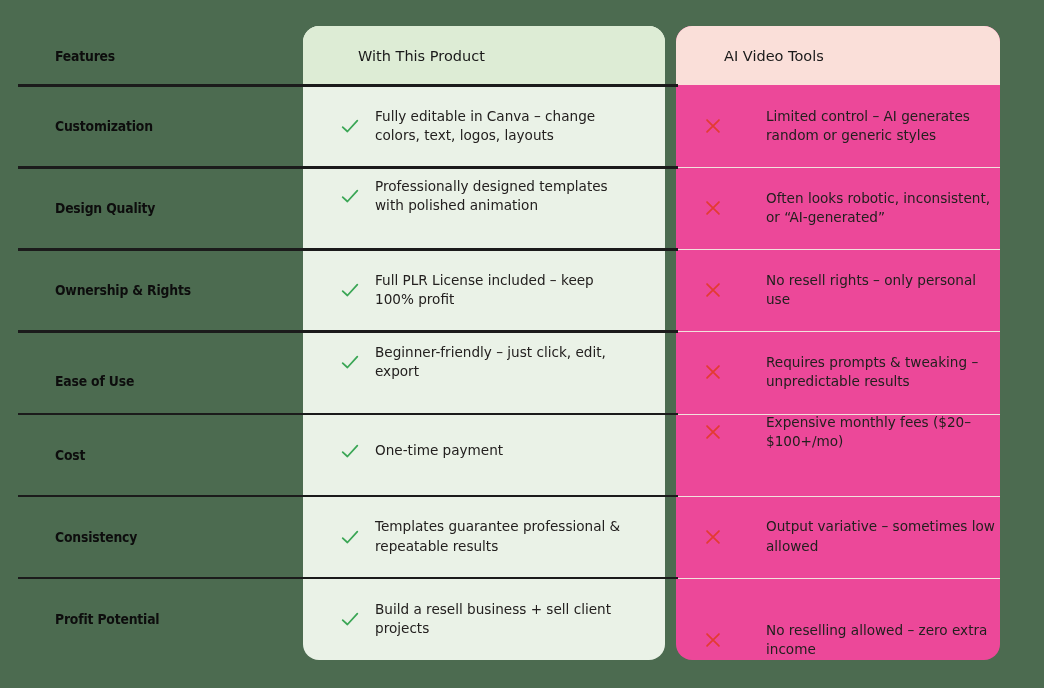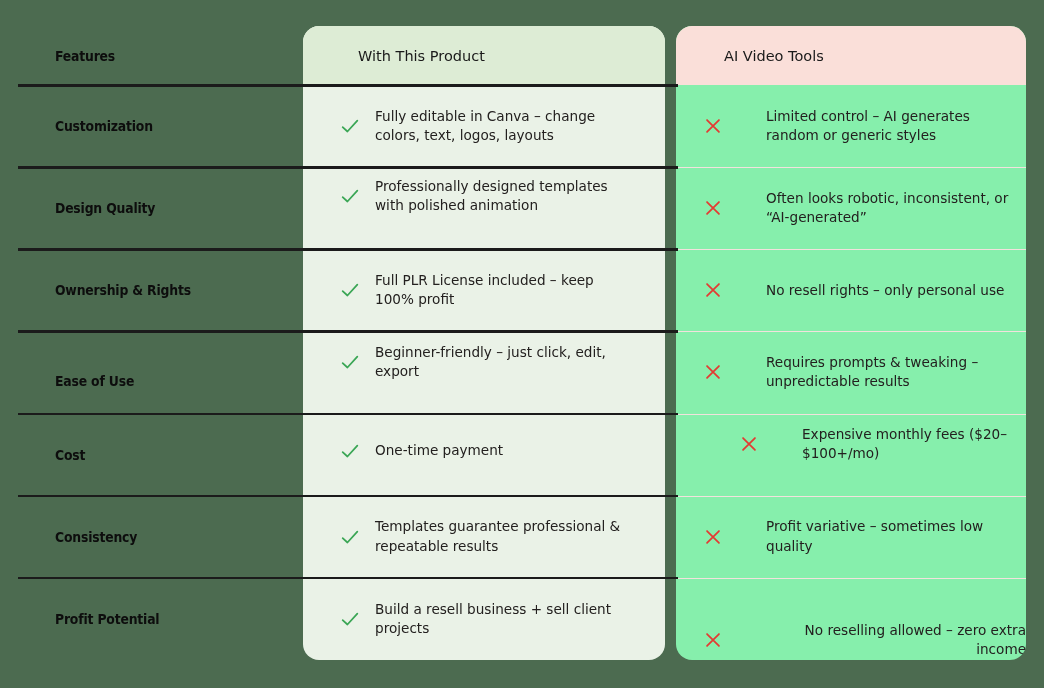--- a/index.html
+++ b/index.html
@@ -63,22 +63,22 @@
     border-radius: 16px;
     overflow: hidden;
   }
   .card.green {
     left: 303px;
     width: 362px;
     background: #eaf2e7;
   }
   .card.pink {
     left: 676px;
-    width: 350px;
-    background: #86efac;
+    width: 324px;
+    background: #ec4899;
   }
 
   .card-header {
     position: absolute;
     left: 0;
     top: 0;
     right: 0;
     height: 59px;
     display: flex;
     align-items: center;
@@ -241,35 +241,35 @@
         <span class="cell-text">No resell rights – only personal use</span>
       </div>
       <div class="cell-sep" style="top: 223.286px;"></div>
       <div class="cell" style="top: 305.429px; height: 82.1429px;">
         <span class="mark"><svg viewBox="0 0 24 24" fill="none" stroke="#e33b32" stroke-width="1.9" stroke-linecap="round" stroke-linejoin="round">
             <path d="M5.5 5.5 L18.5 18.5 M18.5 5.5 L5.5 18.5"></path>
           </svg></span>
         <span class="cell-text">Requires prompts &amp; tweaking – unpredictable results</span>
       </div>
       <div class="cell-sep" style="top: 305.429px;"></div>
-      <div class="cell" style="top: 377px; height: 82.1429px; padding-left: 36px;">
+      <div class="cell" style="top: 365px; height: 82.1429px;">
         <span class="mark"><svg viewBox="0 0 24 24" fill="none" stroke="#e33b32" stroke-width="1.9" stroke-linecap="round" stroke-linejoin="round">
             <path d="M5.5 5.5 L18.5 18.5 M18.5 5.5 L5.5 18.5"></path>
           </svg></span>
         <span class="cell-text">Expensive monthly fees ($20–$100+/mo)</span>
       </div>
       <div class="cell-sep" style="top: 387.571px;"></div>
       <div class="cell" style="top: 469.714px; height: 82.1429px;">
         <span class="mark"><svg viewBox="0 0 24 24" fill="none" stroke="#e33b32" stroke-width="1.9" stroke-linecap="round" stroke-linejoin="round">
             <path d="M5.5 5.5 L18.5 18.5 M18.5 5.5 L5.5 18.5"></path>
           </svg></span>
-        <span class="cell-text">Profit variative – sometimes low quality</span>
+        <span class="cell-text">Output variative – sometimes low allowed</span>
       </div>
       <div class="cell-sep" style="top: 469.714px;"></div>
-      <div class="cell" style="top: 573px; height: 82.1429px; text-align: right;">
+      <div class="cell" style="top: 573px; height: 82.1429px;">
         <span class="mark"><svg viewBox="0 0 24 24" fill="none" stroke="#e33b32" stroke-width="1.9" stroke-linecap="round" stroke-linejoin="round">
             <path d="M5.5 5.5 L18.5 18.5 M18.5 5.5 L5.5 18.5"></path>
           </svg></span>
         <span class="cell-text">No reselling allowed – zero extra income</span>
       </div>
       <div class="cell-sep" style="top: 551.857px;"></div>
     </div>
 
 <div class="row-divider" style="top: 84px;"></div>
     <div class="row-divider" style="top: 166.143px;"></div>

